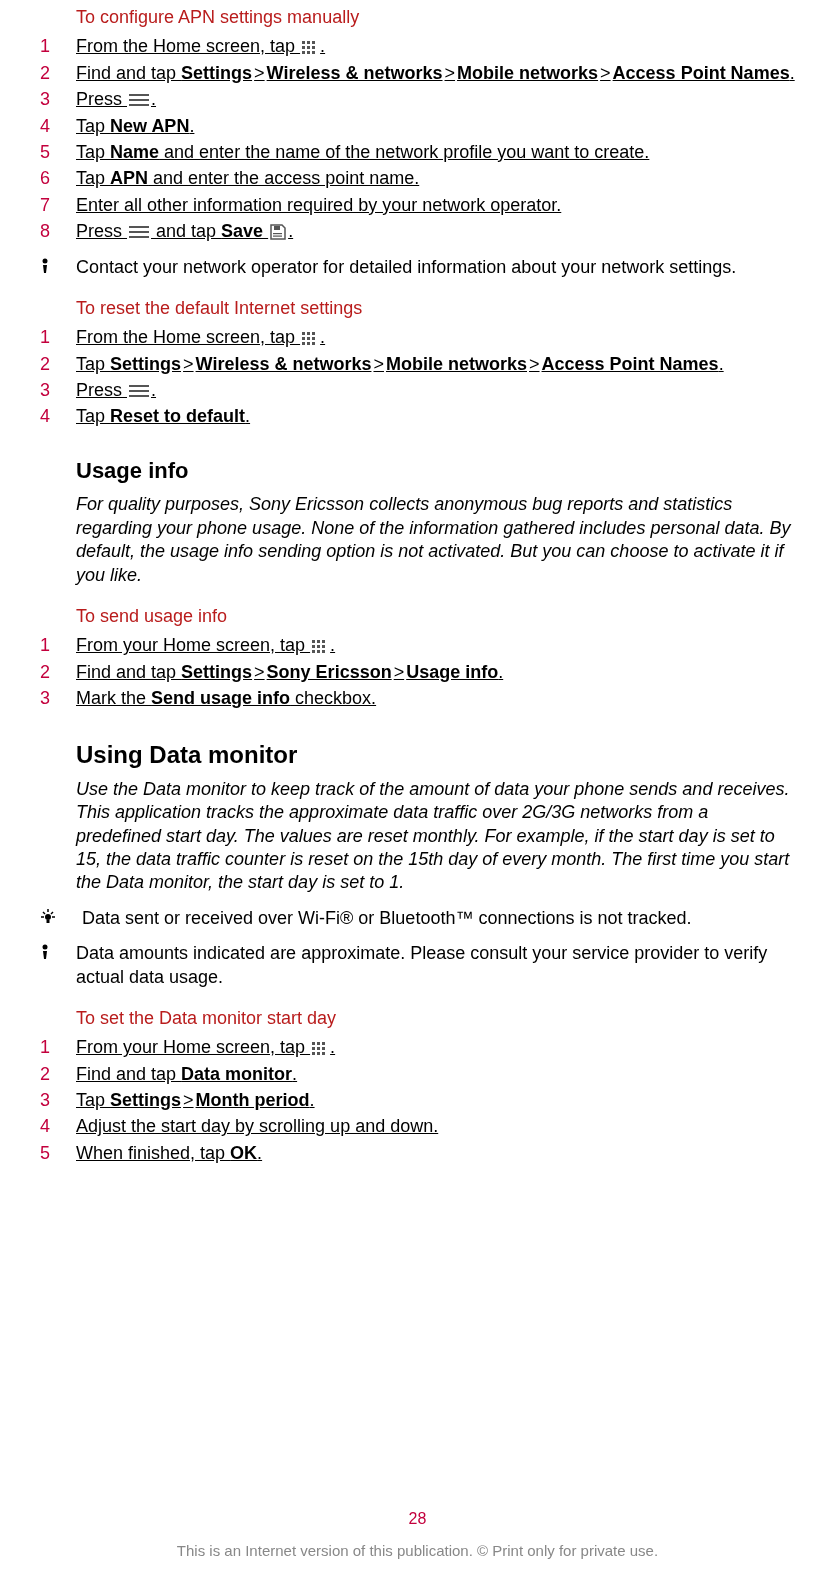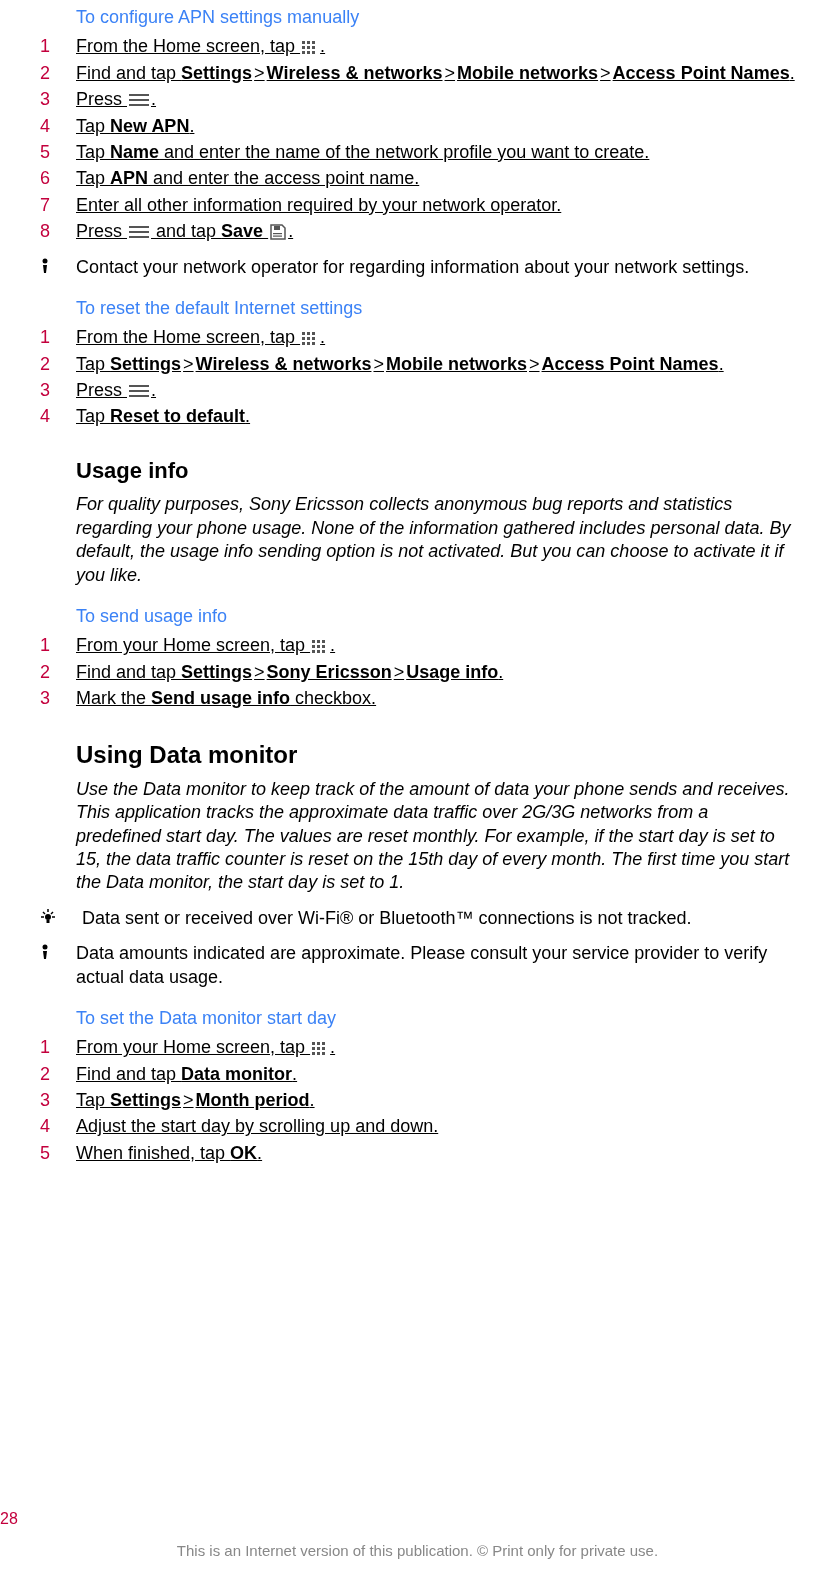--- a/index.html
+++ b/index.html
@@ -10,21 +10,21 @@
     background: #fff;
     color: #000;
     position: relative;
     font-size: 18px;
     line-height: 1.3;
   }
   .page {
     padding: 0 40px 0 40px;
   }
   .heading-red {
-    color: #3b82f6;
+    color: #b91c1c;
     font-weight: normal;
     font-size: 18px;
     margin-left: 36px;
     margin-bottom: 6px;
     margin-top: 18px;
   }
   .step {
     display: flex;
     gap: 14px;
     margin-bottom: 3px;
@@ -95,21 +95,21 @@
   }
   .para {
     margin-left: 36px;
     margin-bottom: 10px;
     font-style: italic;
   }
   .page-number {
     position: absolute;
     bottom: 60px;
     left: 0; right: 0;
-    text-align: left;
+    text-align: center;
     color: #c3003d;
     font-size: 16px;
   }
   .footer-note {
     position: absolute;
     bottom: 30px;
     left: 0; right: 0;
     text-align: center;
     color: #888;
     font-size: 15px;
@@ -207,21 +207,21 @@
     </div>
   </div>
 
   <div class="note-row">
     <div class="note-icon">
       <svg width="10" height="18" viewBox="0 0 10 18">
           <circle cx="5" cy="3" r="2.5" fill="#000"></circle>
           <path d="M3 7 h4 l-1 8 h-2z" fill="#000"></path>
         </svg>
     </div>
-    <div class="note-text">Contact your network operator for regarding information about your network settings.</div>
+    <div class="note-text">Contact your network operator for detailed information about your network settings.</div>
   </div>
 
   <div class="heading-red">To reset the default Internet settings</div>
 
   <div class="step">
     <div class="step-num">1</div>
     <div class="step-text">
       <span>From the Home screen, tap </span><span class="icon-grid"><svg viewBox="0 0 16 14">
             <g fill="#555">
               <rect x="0" y="0" width="3" height="3"></rect>

